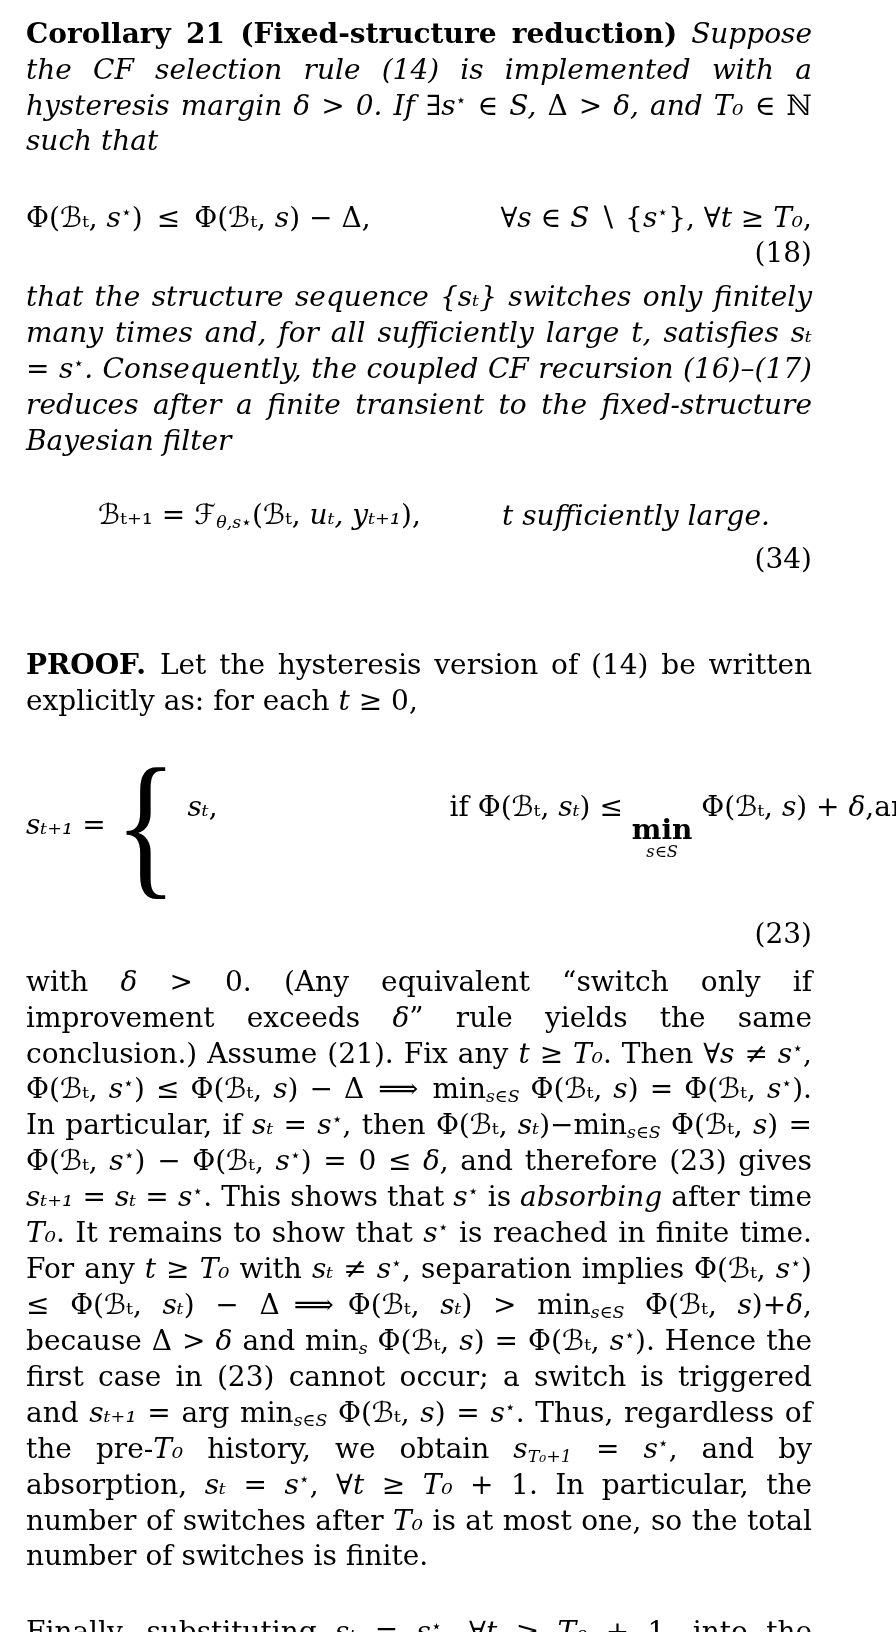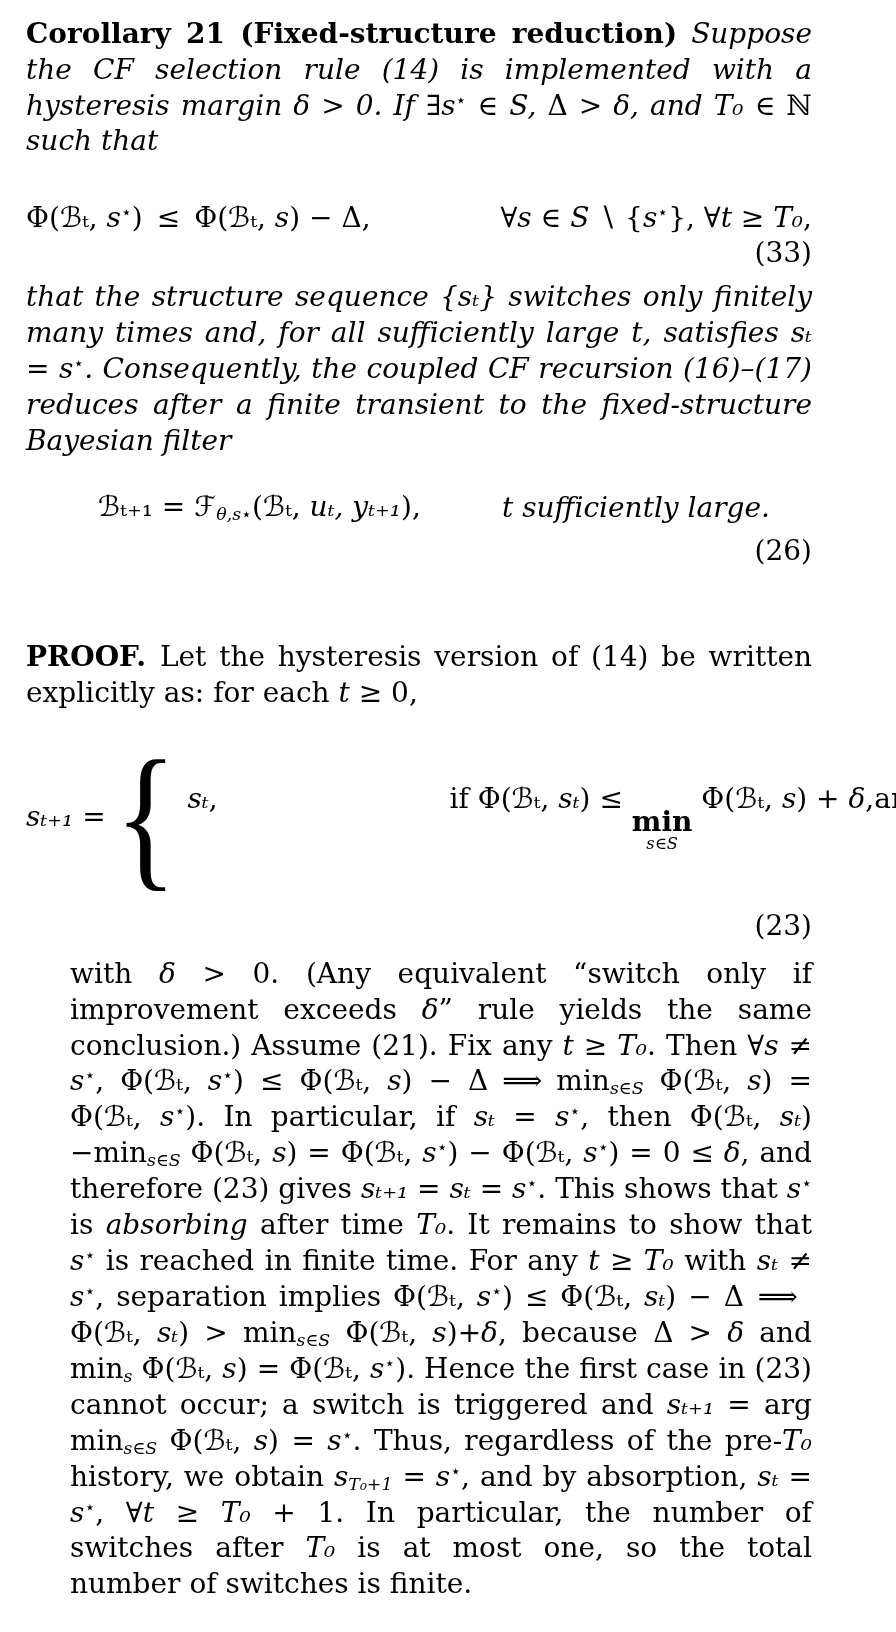--- a/index.html
+++ b/index.html
@@ -44,21 +44,21 @@
     justify-content: space-between;
     align-items: flex-end;
     white-space: nowrap;
   }
   .eq-part { white-space: nowrap; }
   .eq-num { text-align: right; margin-top: 4px; }
 
   .eq-a { margin-top: 42px; }
   .eq-a .eq-num { margin-top: 2px; }
   .para-statement { margin-top: 10px; }
-  .eq-b { margin-top: 32px; }
+  .eq-b { margin-top: 40px; }
   .eq-b .eq-row { padding: 0 42px 0 72px; }
   .eq-b .eq-num { margin-top: 10px; }
   .para-proof { margin-top: 72px; }
 
   .eq-c { margin-top: 30px; }
   .cases-line { display: flex; align-items: center; }
   .cases-lhs { white-space: nowrap; flex-shrink: 0; }
   .brace {
     font-family: "Liberation Serif", "DejaVu Serif", serif;
     font-size: 158px;
@@ -74,46 +74,46 @@
     display: flex;
     flex-direction: row;
     row-gap: 22px;
     flex: 1;
   }
   .cases-row { display: flex; align-items: flex-start; }
   .cases-row .c1 { width: 262px; flex-shrink: 0; white-space: nowrap; }
   .cases-row .c2 { white-space: nowrap; }
   .eq-c .eq-num { margin-top: 16px; text-align: right; }
 
-  .para-main { margin-top: 14px; margin-left: 44px; }
+  .para-main { margin-top: 14px; }
   .para-closing { margin-top: 40px; }
 </style>
 </head>
 <body>
 
 <main class="doc">
 
   <p class="para"><span class="bf">Corollary 21 (Fixed-structure reduction)</span><span class="rm"> </span><span class="it">Suppose the CF selection rule (14) is implemented with a hysteresis margin δ &gt; 0. If ∃s</span><span class="sup">⋆</span><span class="it"> ∈ S, </span><span class="rm">Δ</span><span class="it"> &gt; δ, and T₀ ∈ </span><span class="rm">ℕ</span><span class="it"> such that</span></p>
 
   <div class="eq eq-a">
     <div class="eq-row">
       <span class="eq-part"><span class="rm">Φ(ℬₜ, </span><span class="it">s</span><span class="sup">⋆</span><span class="rm">) ≤ Φ(ℬₜ, </span><span class="it">s</span><span class="rm">) − Δ,</span></span>
       <span class="eq-part"><span class="rm">∀</span><span class="it">s</span><span class="rm"> ∈ </span><span class="it">S</span><span class="rm"> ∖ {</span><span class="it">s</span><span class="sup">⋆</span><span class="rm">}, ∀</span><span class="it">t</span><span class="rm"> ≥ </span><span class="it">T₀</span><span class="rm">,</span></span>
     </div>
-    <div class="eq-num">(33)</div>
+    <div class="eq-num">(18)</div>
   </div>
 
   <p class="para para-statement"><span class="it">that the structure sequence {sₜ} switches only finitely many times and, for all sufficiently large t, satisfies sₜ = s</span><span class="sup">⋆</span><span class="it">. Consequently, the coupled CF recursion (16)–(17) reduces after a finite transient to the fixed-structure Bayesian filter</span></p>
 
   <div class="eq eq-b">
     <div class="eq-row">
       <span class="eq-part"><span class="rm">ℬₜ₊₁ = ℱ</span><span class="subit">θ,s⋆</span><span class="rm">(ℬₜ, </span><span class="it">uₜ, yₜ₊₁</span><span class="rm">),</span></span>
       <span class="eq-part"><span class="it">t sufficiently large.</span></span>
     </div>
-    <div class="eq-num">(26)</div>
+    <div class="eq-num">(34)</div>
   </div>
 
   <p class="para para-proof"><span class="bf">PROOF.</span><span class="rm"> Let the hysteresis version of (14) be written explicitly as: for each </span><span class="it">t</span><span class="rm"> ≥ 0,</span></p>
 
   <div class="eq eq-c">
     <div class="cases-line">
       <span class="cases-lhs"><span class="it">sₜ₊₁</span><span class="rm"> = </span></span>
       <span class="brace">{</span>
       <div class="cases-grid">
         <div class="cases-row">

